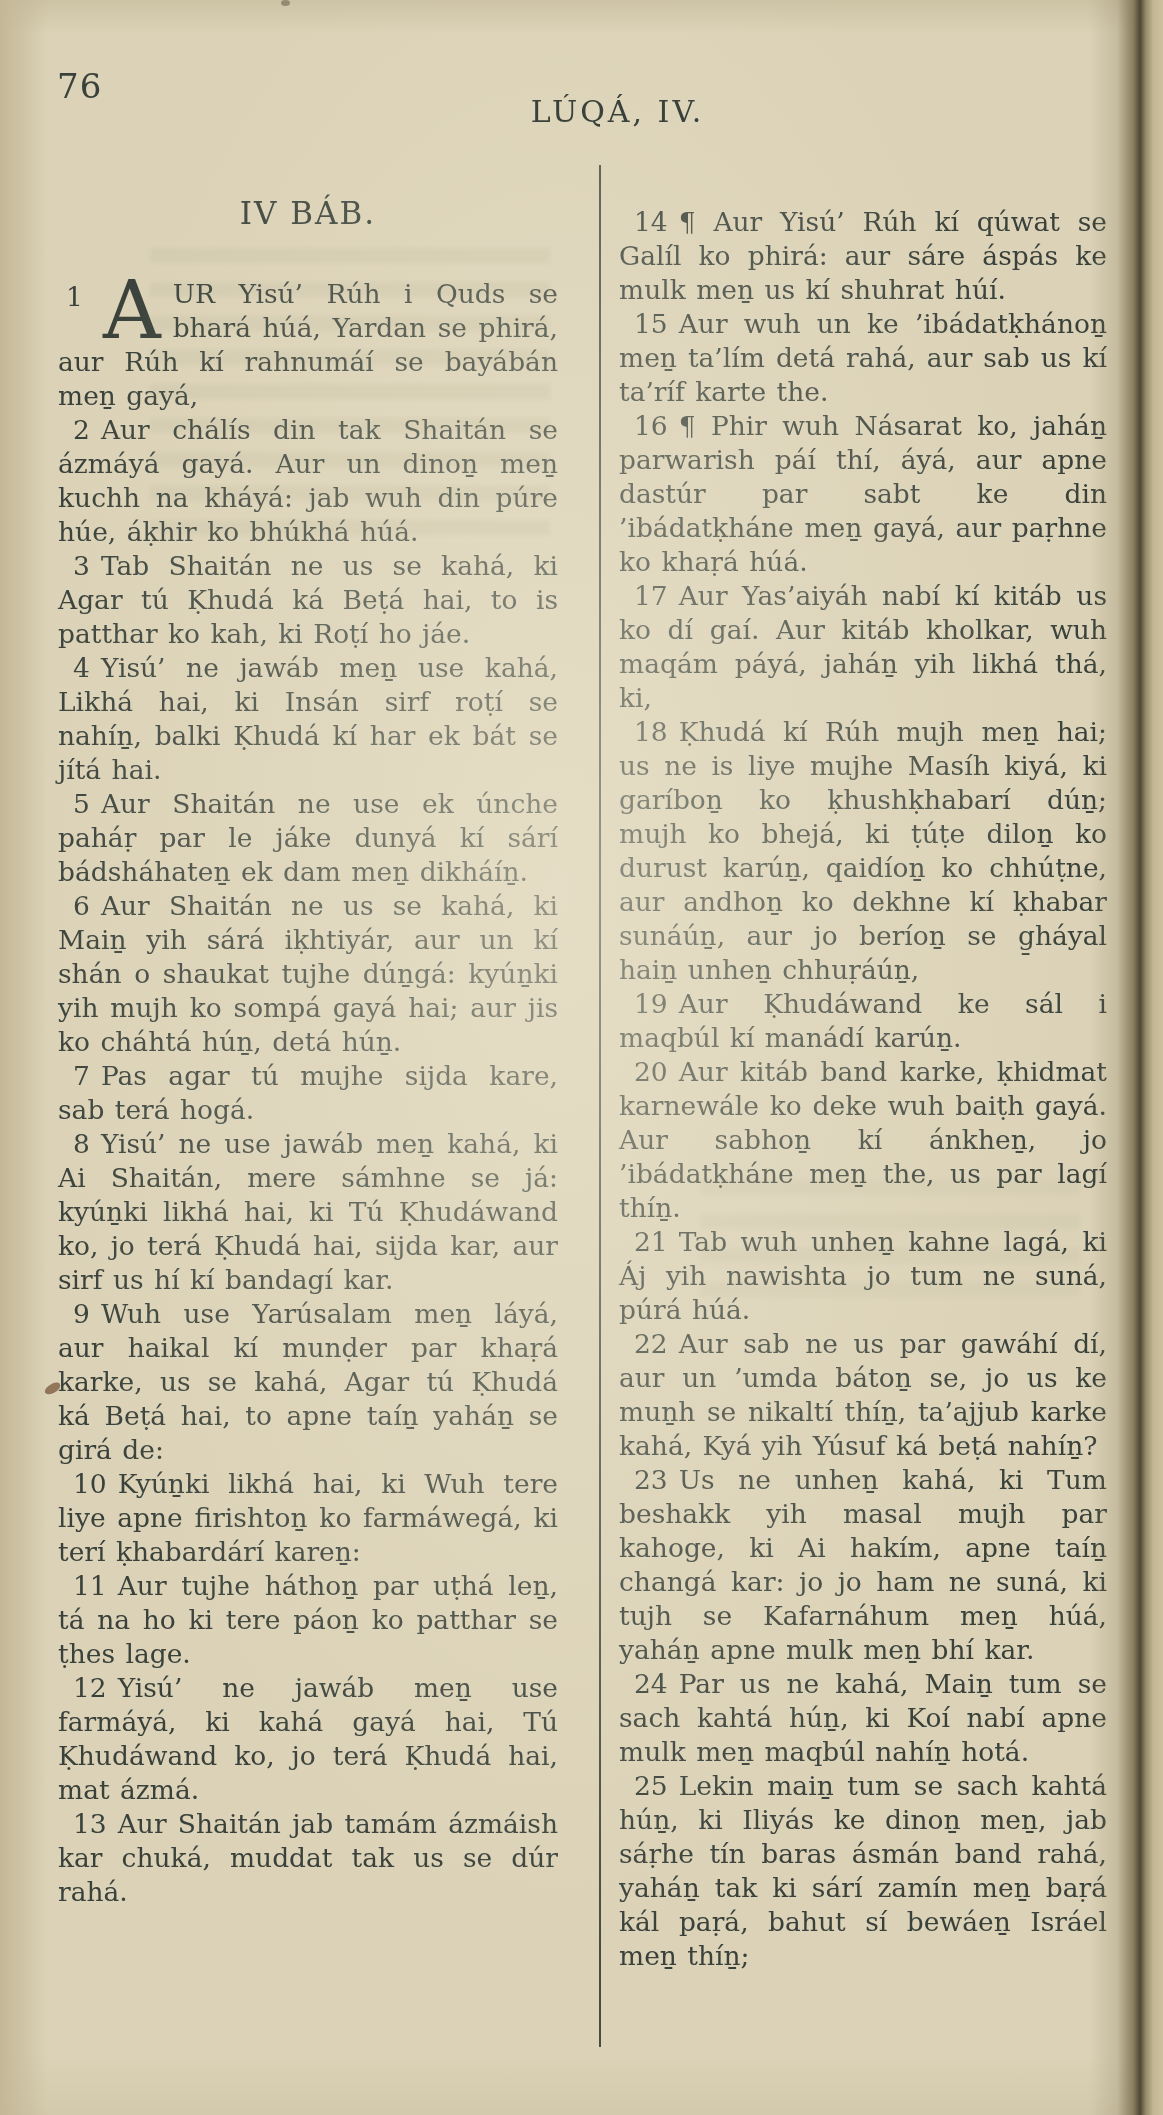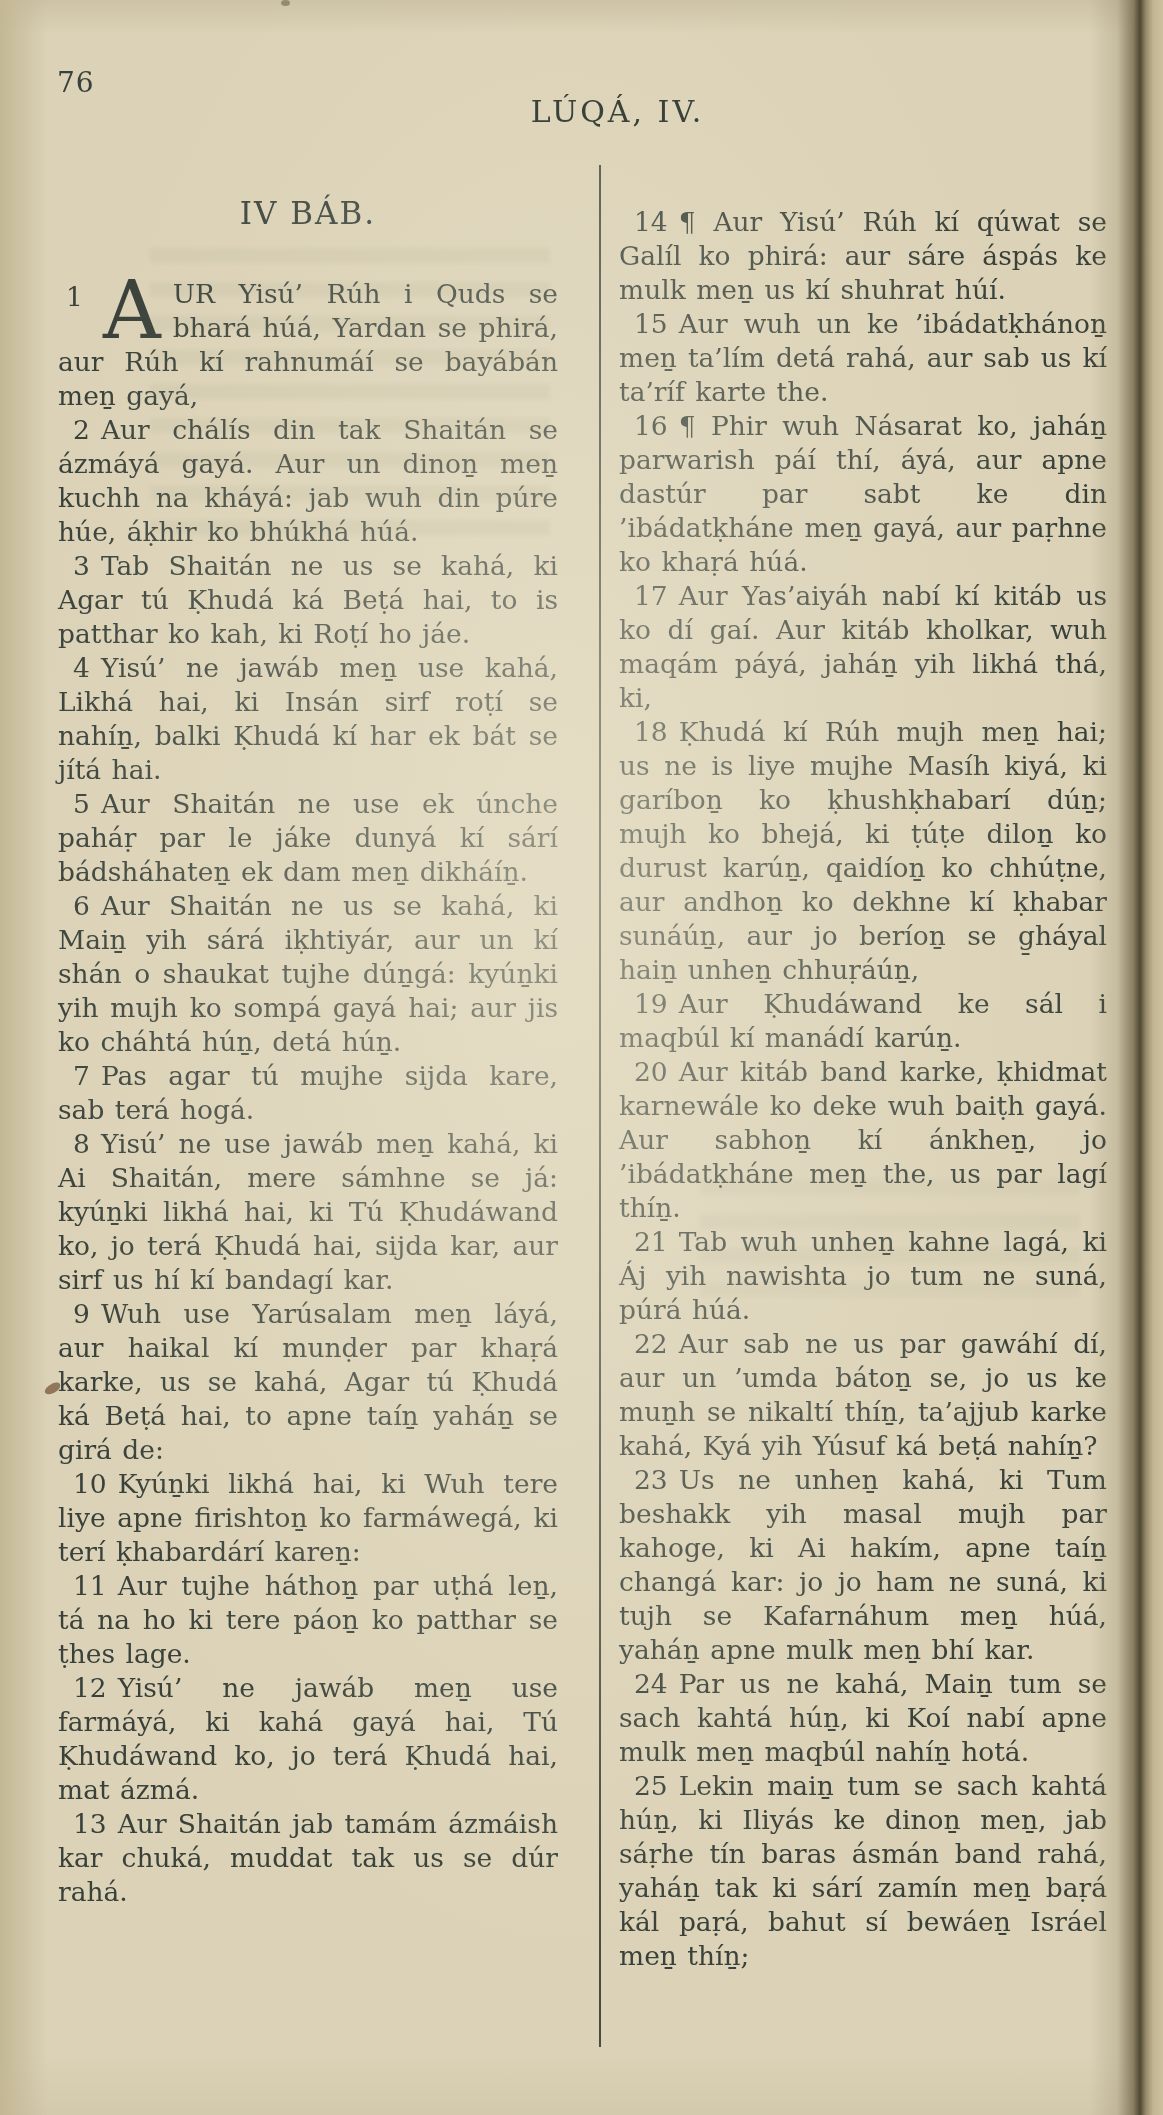--- a/index.html
+++ b/index.html
@@ -48,21 +48,21 @@
     transform:rotate(-26deg); opacity:.9;
   }
   .speck-top {
     position:absolute; left:281px; top:0px; width:9px; height:6px;
     background:#6b6550; border-radius:50%; opacity:.6;
   }
 
   .header { position:relative; height:165px; }
   .page-num {
     position:absolute; left:57px; top:66px;
-    font-size:28px; letter-spacing:1px;
+    font-size:34px; letter-spacing:1px;
   }
   .running-title {
     position:absolute; left:0; right:0; top:94px;
     padding-left:72px; text-align:center;
     font-size:30px; letter-spacing:3px;
   }
 
   .columns { display:flex; align-items:flex-start; padding-left:58px; }
   .col-left  { width:500px; margin-right:41px; }
   .divider   { width:2px; height:1882px; background:#454c40; }

